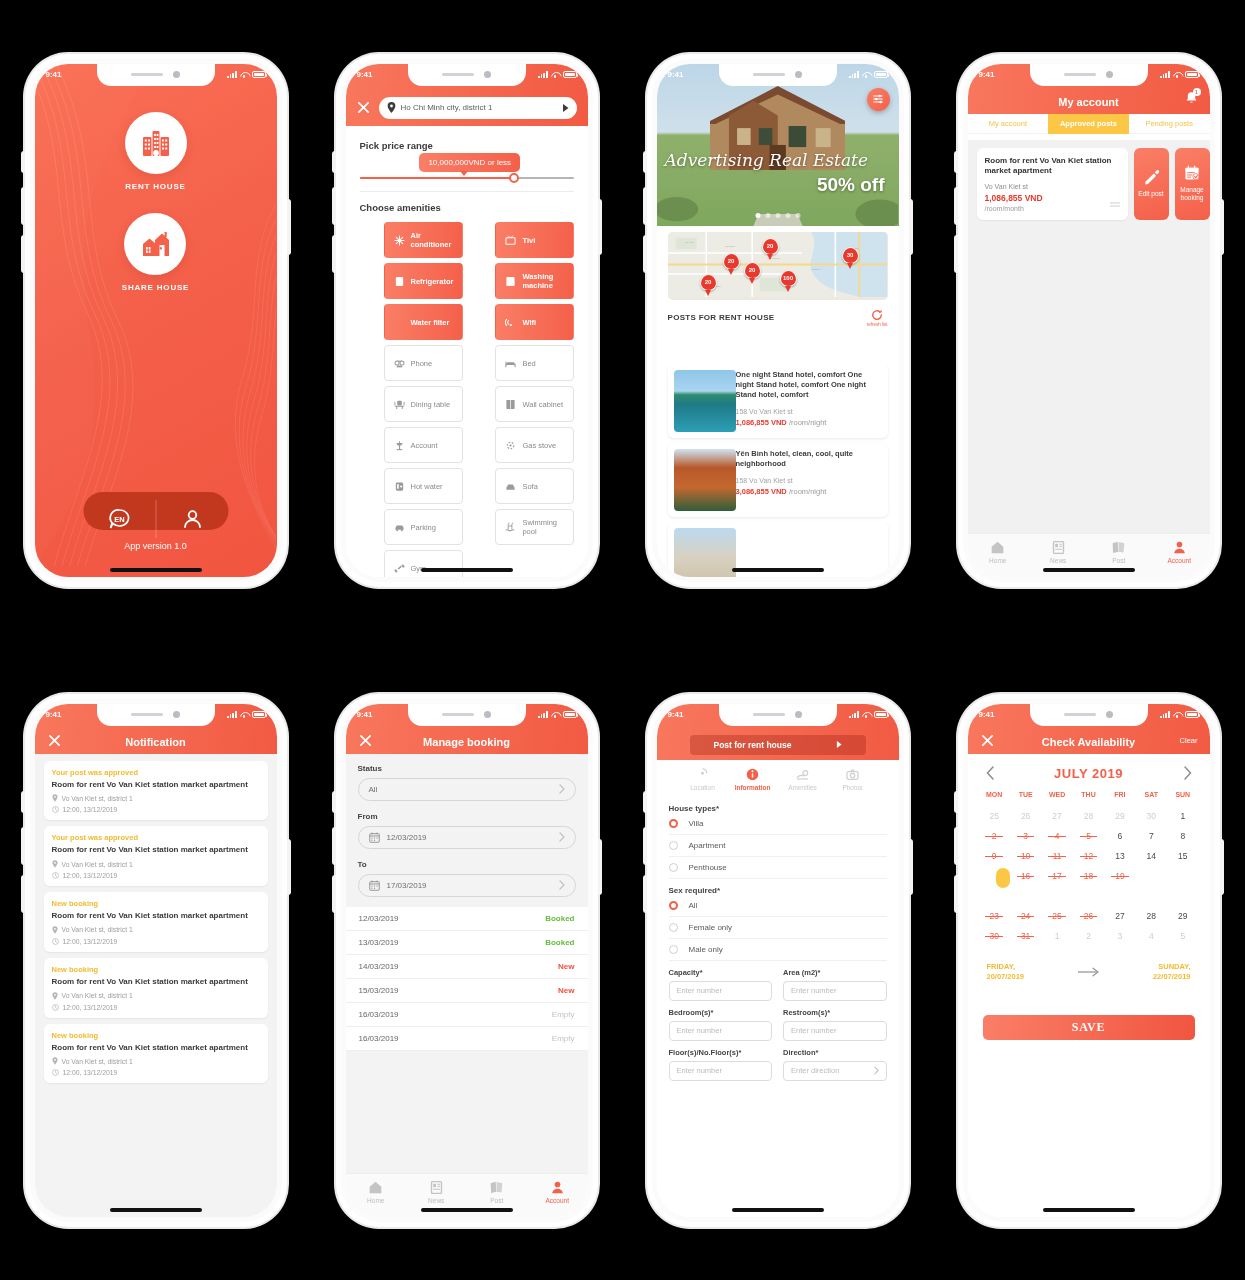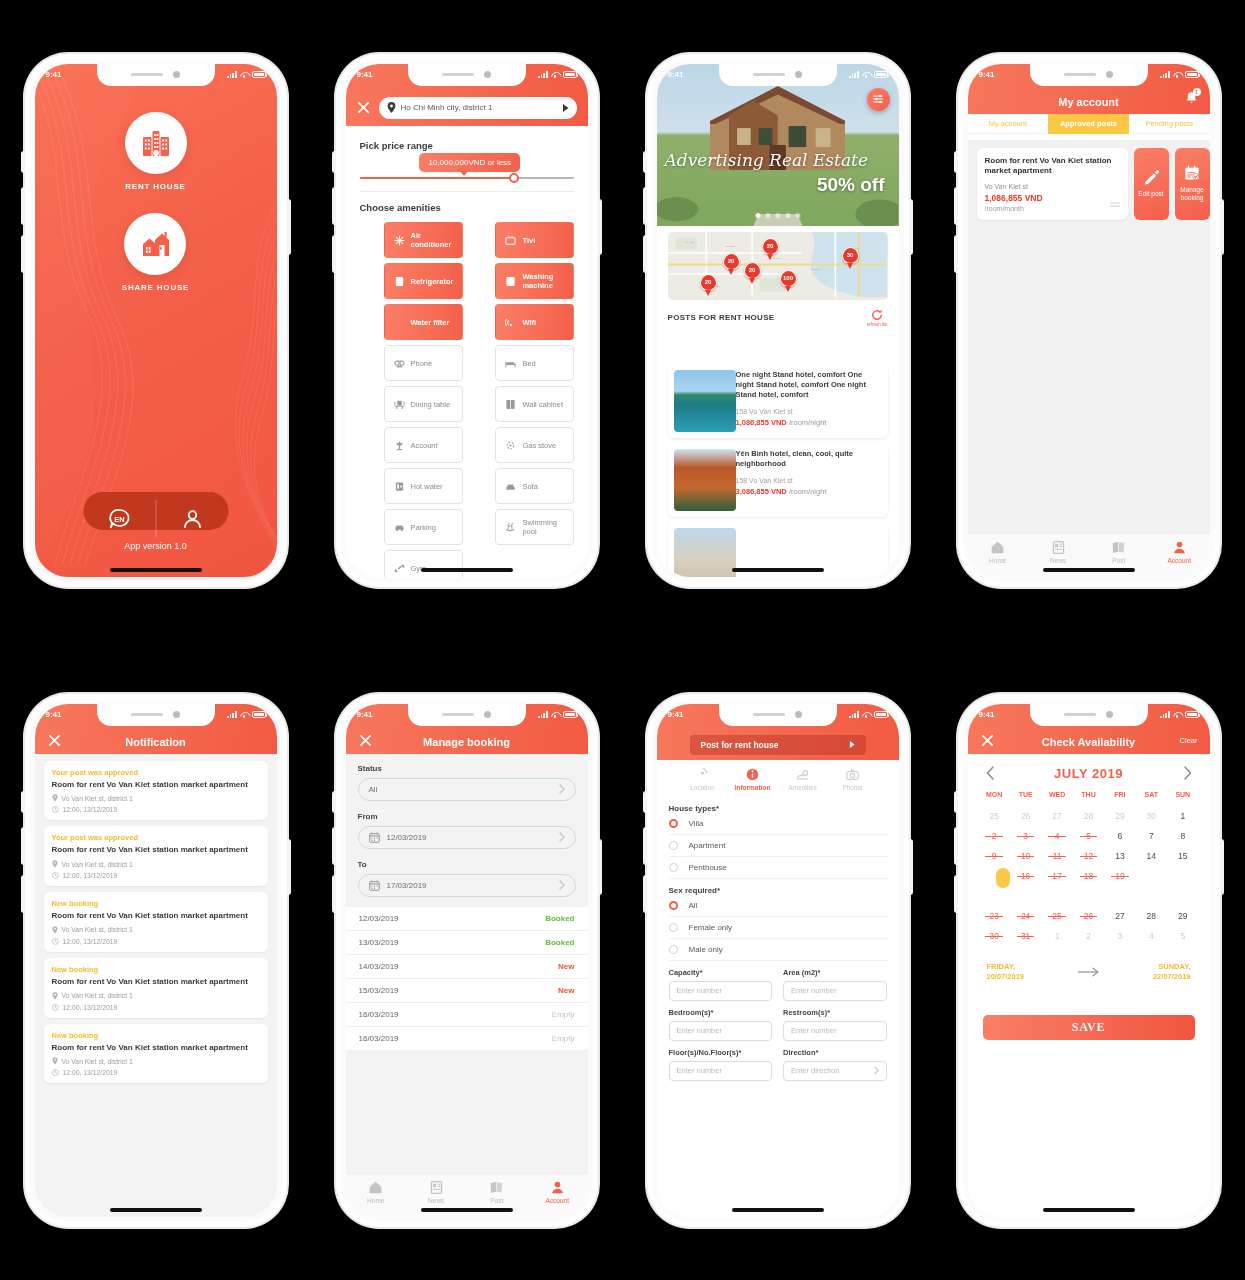--- a/index.html
+++ b/index.html
@@ -218,21 +218,21 @@
   .mb-row .d { font-size:8px; color:#666; }
   .mb-row .s { font-size:8px; font-weight:bold; }
   .st-booked { color:#66bb3f; }
   .st-new { color:#f2503a; }
   .st-empty { color:#c4c4c4; font-weight:normal !important; }
 
   
   .pf-hdr { height:56px; padding-top:26px; display:flex; align-items:center; justify-content:center; }
   .pf-sel {
     width:176px; height:20px; border-radius:4px; background:rgba(160,35,20,.35);
-    display:flex; align-items:center; justify-content:space-between; padding:0 11px;
+    display:flex; align-items:center; justify-content:space-between; padding:0 24px;
     font-size:8.5px; font-weight:bold; color:#fff;
   }
   .pf-steps { display:flex; padding:8px 9px 6px; background:#fff; }
   .pf-step { flex:1; display:flex; flex-direction:column; align-items:center; gap:3px; font-size:6.5px; color:#c9c9c9; }
   .pf-step.on { color:#f4604a; font-weight:bold; }
   .pf-body { position:absolute; top:56px; bottom:0; left:0; right:0; background:#fff; padding:0 12px; overflow:hidden; }
   .pf-lab { font-size:8px; font-weight:bold; color:#444; margin:7px 0 0; }
   .radio-row { display:flex; align-items:center; gap:11px; padding:6px 0; border-bottom:1px solid #f0f0f0; font-size:8px; color:#5a5a5a; }
   .radio { width:9px;height:9px;border-radius:50%;border:1.3px solid #cfcfcf; flex:0 0 auto; }
   .radio.on { border-color:#f4604a; border-width:2px; }

